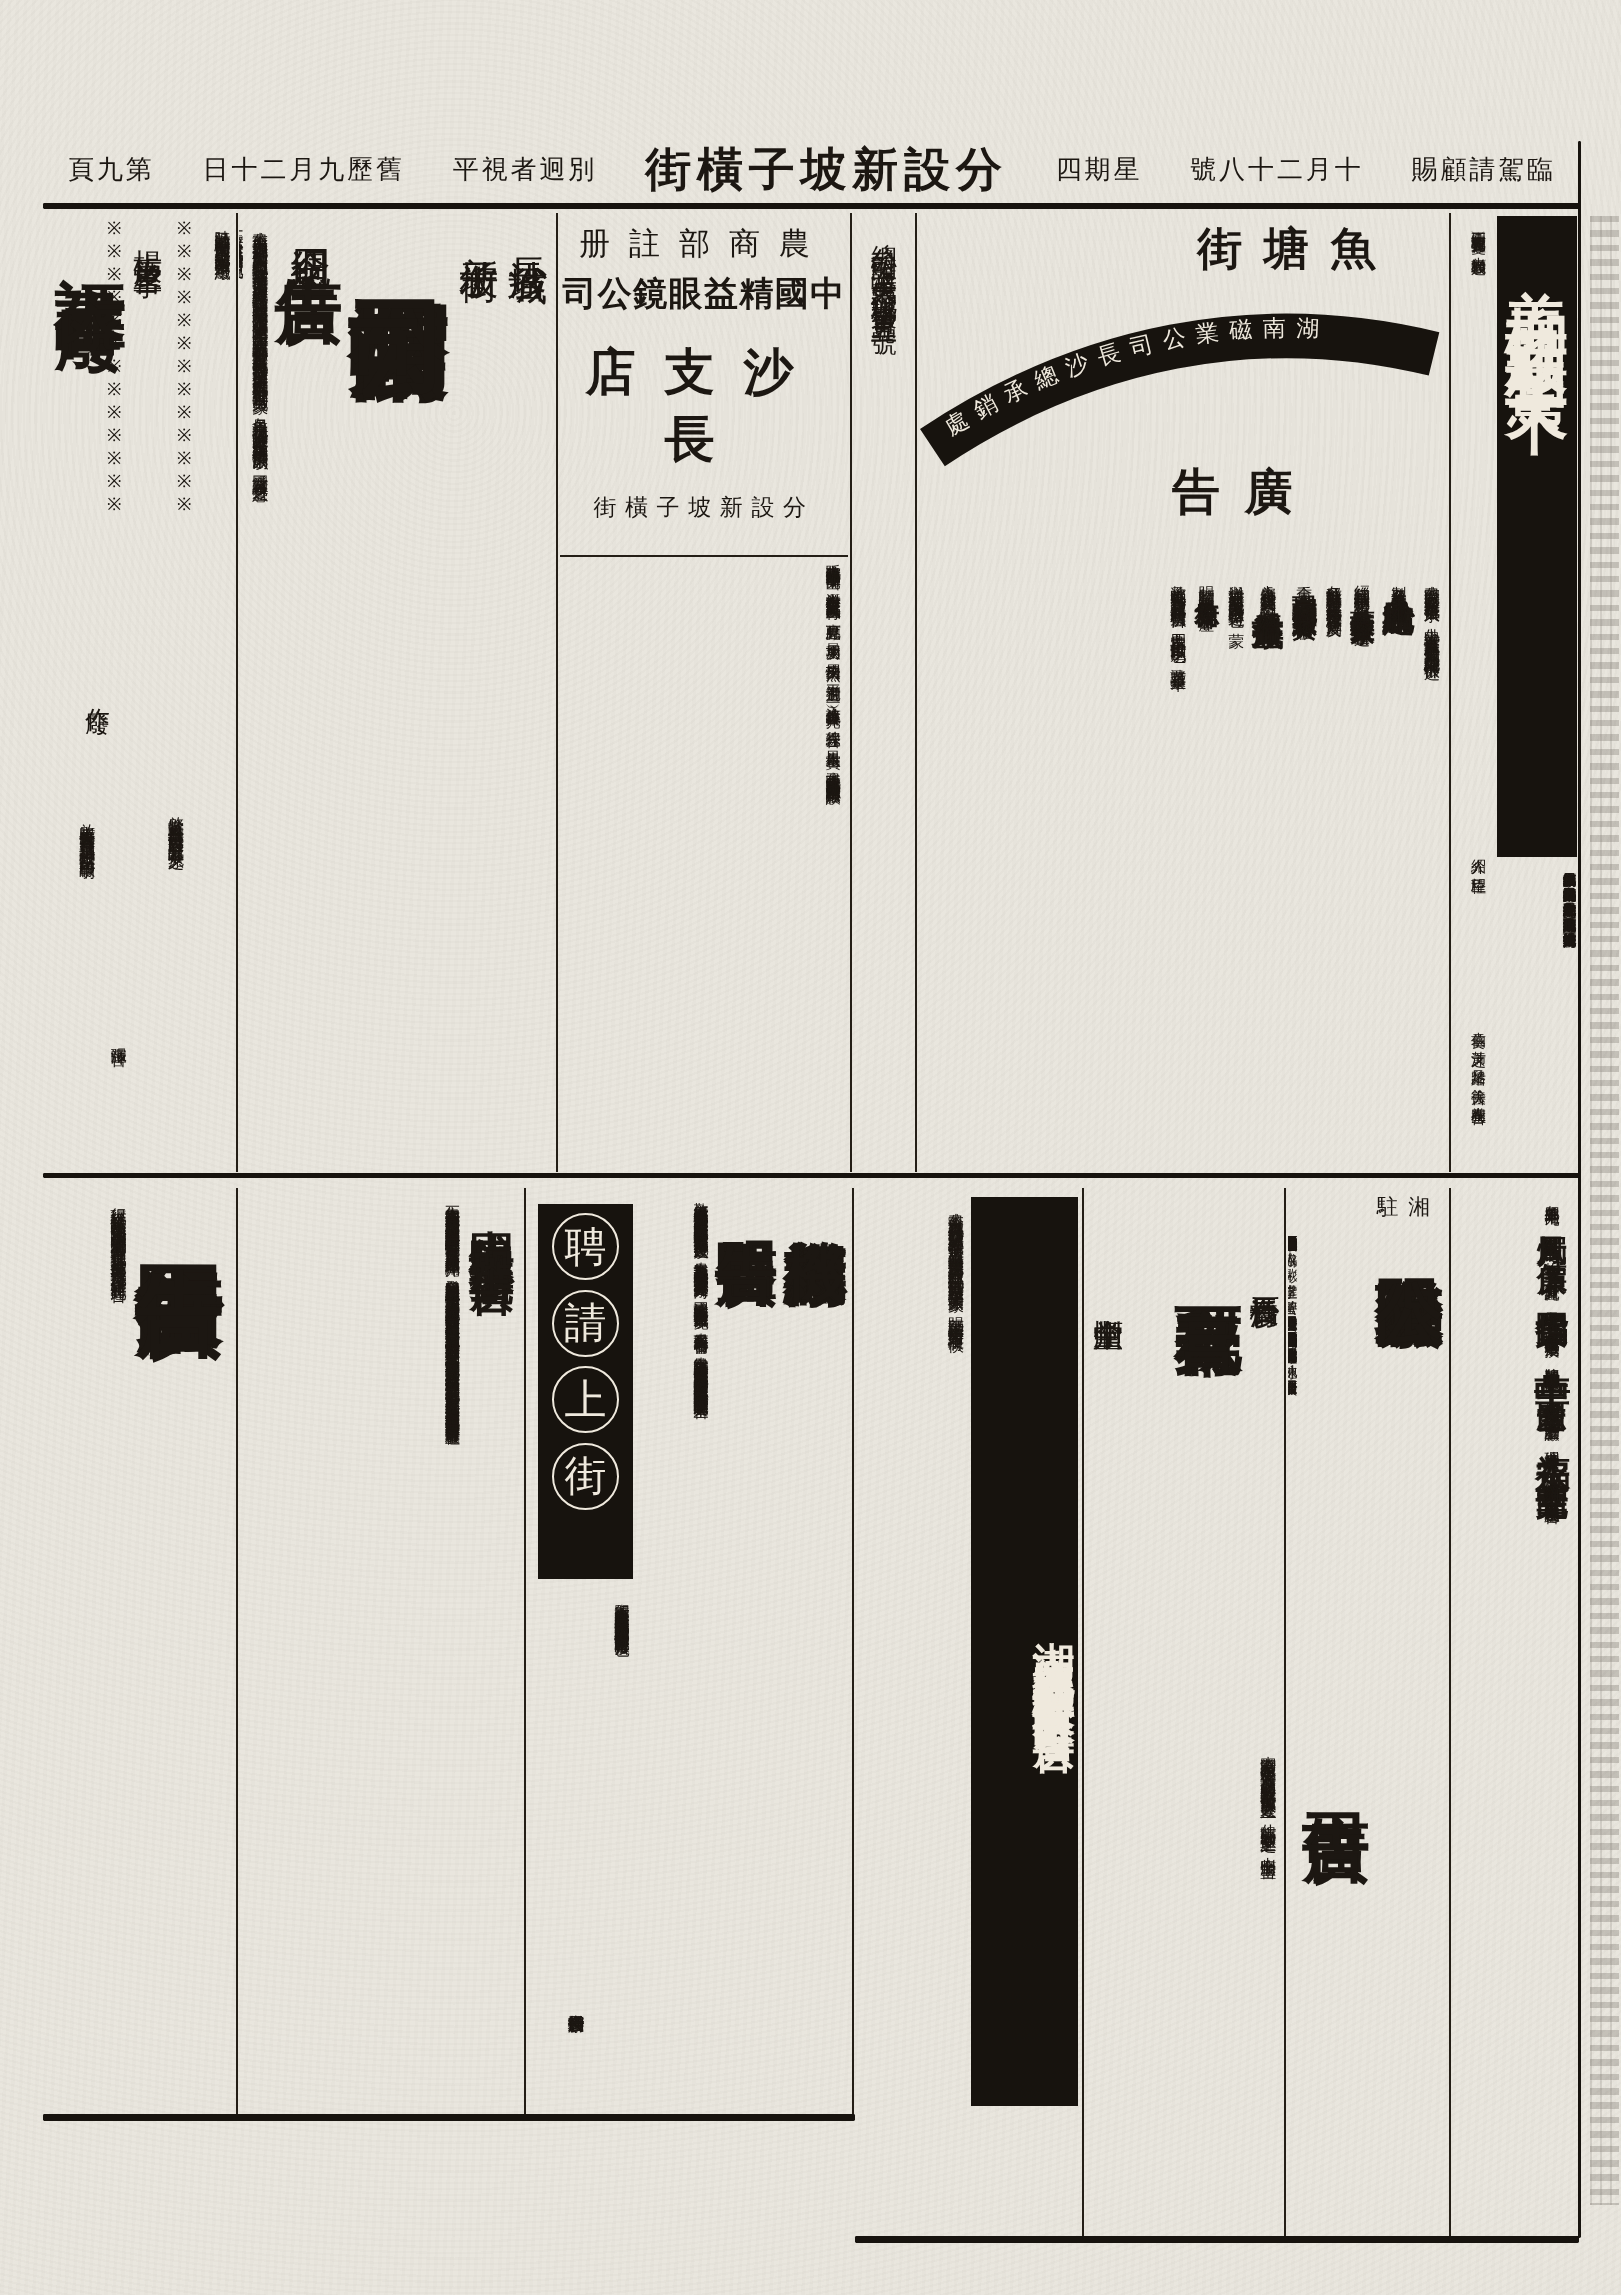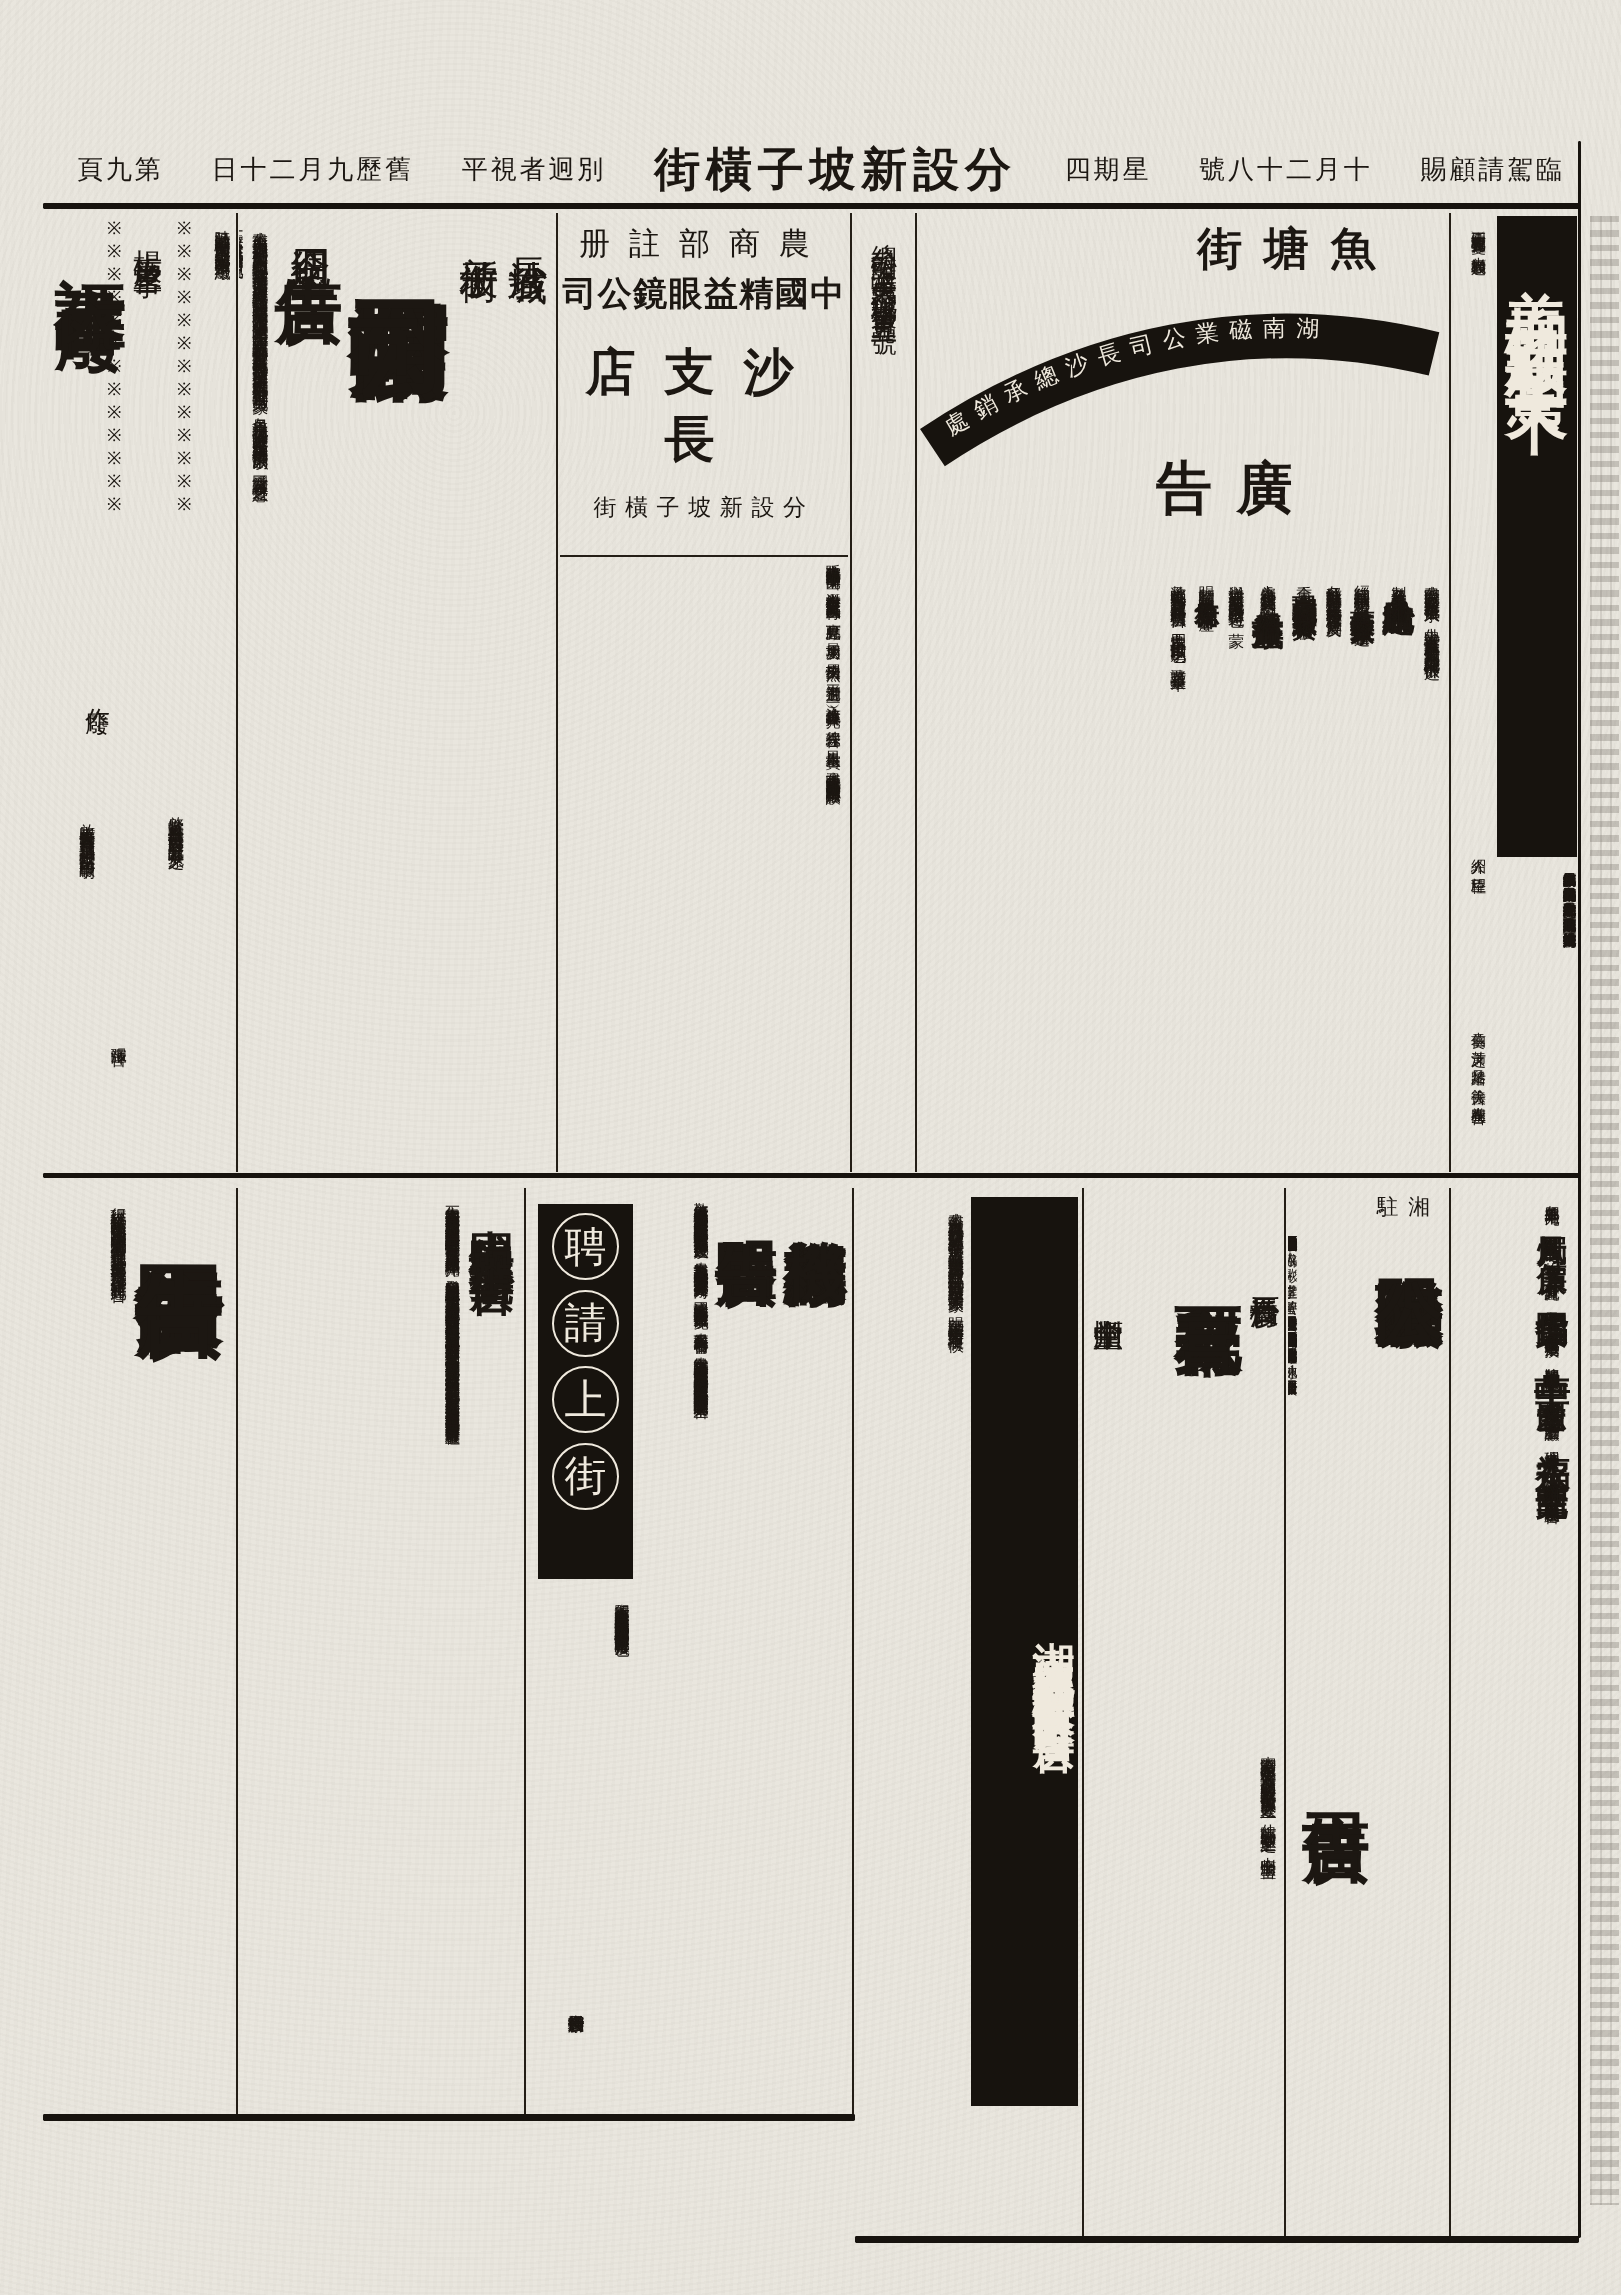--- a/index.html
+++ b/index.html
@@ -15,21 +15,21 @@
   .brd-l{border-left:2.2px solid #241e16;}
   .inv{background:#17130e;color:#efe9dd;}
   .col{display:block;}
   .sm{font-size:16px;line-height:1.55;letter-spacing:1.4px;}
   .sm2{font-size:15px;line-height:1.5;letter-spacing:0.7px;}
   .md{font-size:24.5px;line-height:1.35;letter-spacing:1.4px;}
   .lg{font-size:32px;line-height:1.25;}
   .bold{font-weight:bold;}
   .serifhead{font-family:"DejaVu Serif", serif;font-weight:bold;}
   
-  #header{position:absolute;left:77px;top:137px;width:1488px;height:65px;
+  #header{position:absolute;left:68px;top:137px;width:1488px;height:65px;
     display:flex;align-items:center;justify-content:space-between;font-size:26px;letter-spacing:2.9px;}
   #masthead{font-size:46px;letter-spacing:5.8px;font-weight:bold;font-family:"DejaVu Serif", serif;}
   
   .cert-title{font-size:71px;line-height:1.18;font-family:"DejaVu Serif", serif;font-weight:bold;letter-spacing:7.2px;}
   .yang{position:absolute;display:flex;}
   .yang .deco{font-size:17.3px;line-height:1.2;letter-spacing:0;}
   .yang .yt{font-size:29px;line-height:1.3;letter-spacing:4.3px;margin:10px 5.8px 0 5.8px;}
   
   .hat-loc{font-size:39px;line-height:1.25;letter-spacing:2.9px;margin-top:7.2px;}
   .hat-title{font-size:102px;line-height:1.05;font-family:"DejaVu Serif", serif;font-weight:bold;}
@@ -102,21 +102,21 @@
   </div>
 
   <div class="blk" style="left:918px;top:213px;width:529px;height:959px;">
     <div style="position:absolute;right:50px;top:5.8px;font-size:45px;letter-spacing:21.6px;font-weight:bold;">街塘魚</div>
     <svg width="529" height="195" style="position:absolute;left:0;top:65px;" viewBox="0 0 734 270">
       <path id="arcp" d="M 20 235 C 230 95 470 45 716 105" fill="none" stroke="#17130e" stroke-width="62"></path>
       <text font-size="32" fill="#efe9dd" letter-spacing="14" font-family="Liberation Serif, serif">
         <textPath href="#arcp" startOffset="30">處銷承總沙長司公業磁南湖</textPath>
       </text>
     </svg>
-    <div style="position:absolute;right:130px;top:238px;font-size:56px;letter-spacing:24.5px;font-weight:bold;margin-left:7px;">告廣</div>
+    <div style="position:absolute;right:130px;top:247px;font-size:48px;letter-spacing:24.5px;font-weight:bold;margin-left:7px;">告廣</div>
     <div class="v" style="position:absolute;left:2.9px;top:360px;width:523px;height:591px;">
       <span class="col sm">本公司開辦已及十載所造各色磁器久承 中外人士贊賞惟瓷產原料不甚完備致釉色不能純白殊為慊恨近</span>
       <span class="col"><span class="sm">製造</span><span class="lg bold">純白粉定脫胎</span><span class="sm">各器並格外不惜工本質地務求精細</span></span>
       <span class="col"><span class="sm">經陸續到長敝承銷處特請</span><span class="md bold">著名技師及書畫大家</span><span class="sm">三十餘人在本處建築密室精造</span></span>
       <span class="col sm">各種鮮豔顏料繪畫重工寫生花鳥時粧美女題款寫字磁片寫眞及</span>
       <span class="col"><span class="sm">重金</span><span class="md bold">珊瑚象牙楊妃面葡萄紫茶綠天嫩黃</span><span class="sm">各種嫁粧器具俱係不完備敝</span></span>
       <span class="col"><span class="sm">處為維持國貨起見又特約製造</span><span class="lg bold">洋式茶壺</span><span class="md bold">極薄透明之珈琲杯皿</span><span class="sm">精細絕倫</span></span>
       <span class="col sm">與洋貨無異而其質地耐久尤為中國磁器之特色 蒙</span>
       <span class="col"><span class="sm">賜顧請駕臨</span><span class="md bold">魚塘街</span><span class="sm">敝承銷處當面看貨方知所言非虛</span></span>
       <span class="col sm">敝承銷處為分別新貨舊貨起見特將新貨標明價目 良四字不再折扣以示區別乞 諸君鑒察是幸</span>

